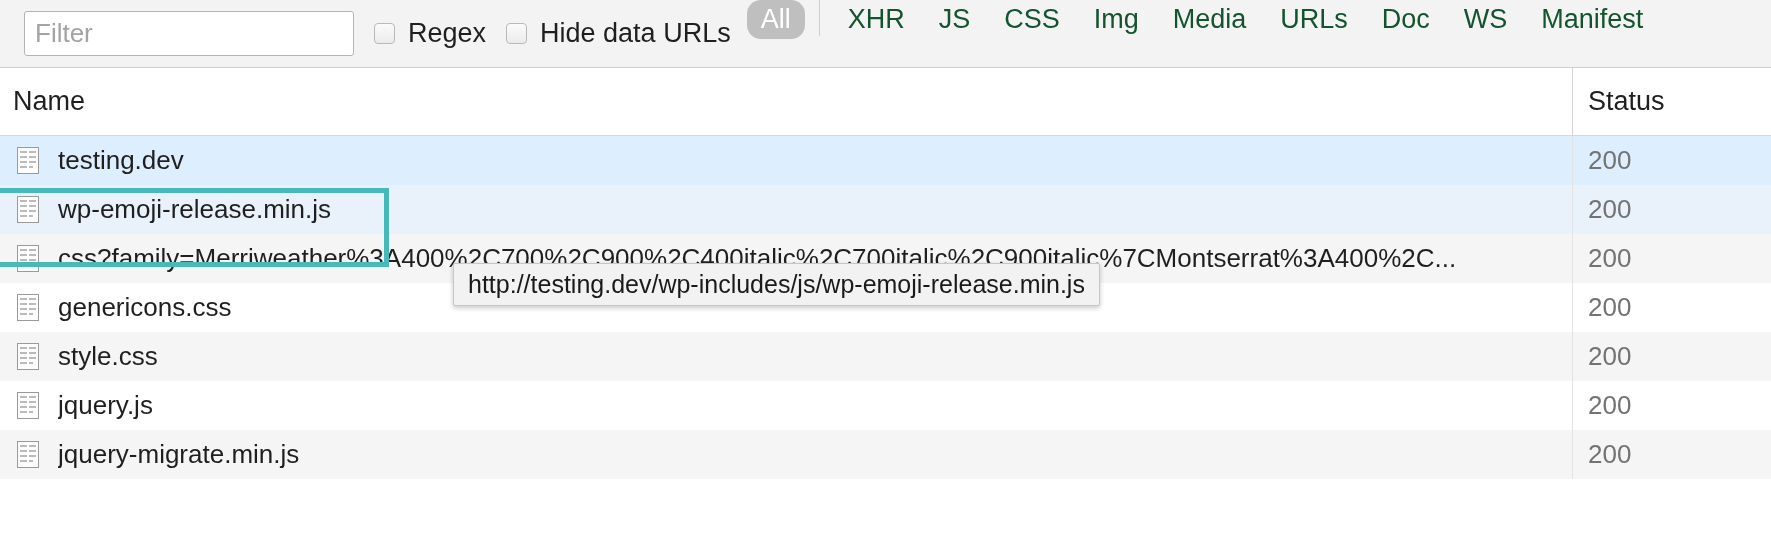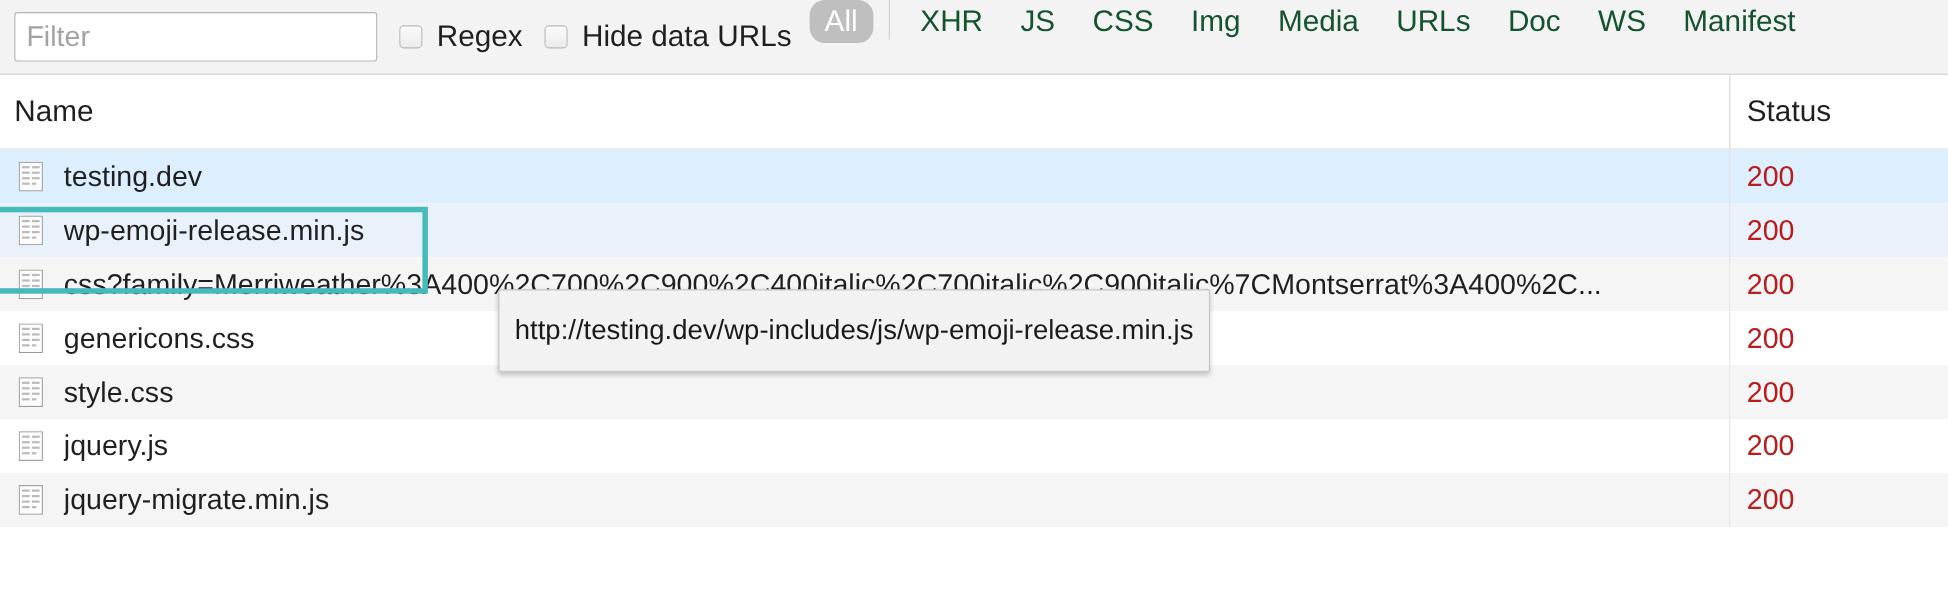--- a/index.html
+++ b/index.html
@@ -21,21 +21,21 @@
     position: absolute;
     left: 0; top: 0;
     width: 1771px; height: 68px;
     background: #f3f3f3;
     border-bottom: 1px solid #cdcdcd;
     box-sizing: border-box;
     display: flex;
     align-items: center;
   }
   .filter-input {
-    margin-left: 13px;
+    margin-left: 24px;
     width: 330px;
     height: 45px;
     box-sizing: border-box;
     border: 1px solid #b4b4b4;
     border-radius: 3px;
     background: #ffffff;
     font-family: "Liberation Sans", sans-serif;
     font-size: 26px;
     color: #333;
     padding: 0 10px;
@@ -151,21 +151,21 @@
     white-space: nowrap;
     overflow: hidden;
     max-width: 1500px;
   }
   .row.hovered .row-name { }
 
   .row-status {
     position: absolute;
     left: 1588px;
     font-size: 26px;
-    color: #b91c1c;
+    color: #737373;
   }
   .row-vdivider {
     position: absolute;
     left: 1572px;
     top: 0;
     width: 1px;
     height: 49px;
     background: #e3e3e3;
   }
 
@@ -182,21 +182,21 @@
     z-index: 40;
   }
 
   
   .tooltip {
     position: absolute;
     left: 453px;
     top: 263px;
     height: 41px;
     line-height: 41px;
-    padding: 16px 14px;
+    padding: 0 14px;
     background: #f2f2f2;
     border: 1px solid #c6c6c6;
     border-radius: 2px;
     box-shadow: 0 2px 5px rgba(0,0,0,0.22);
     font-size: 25px;
     color: #1a1a1a;
     white-space: nowrap;
     z-index: 60;
   }
 </style>

